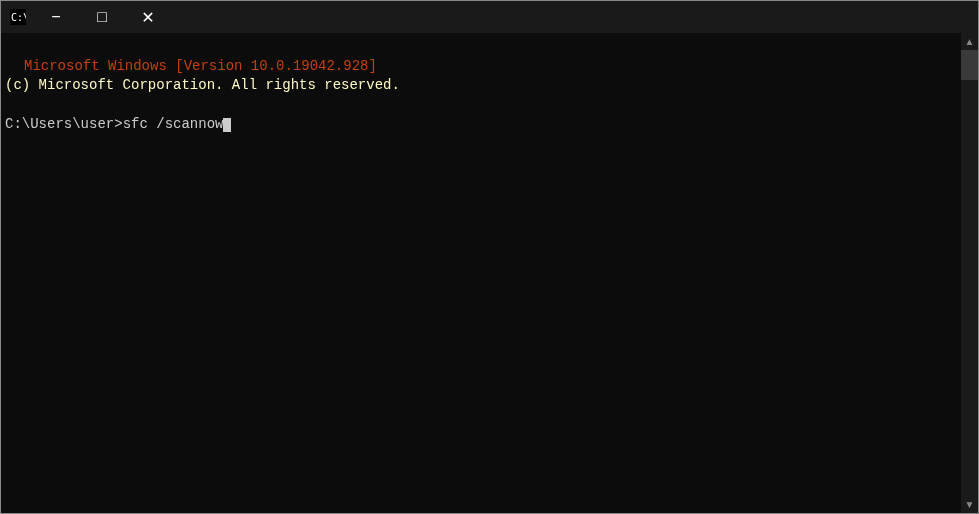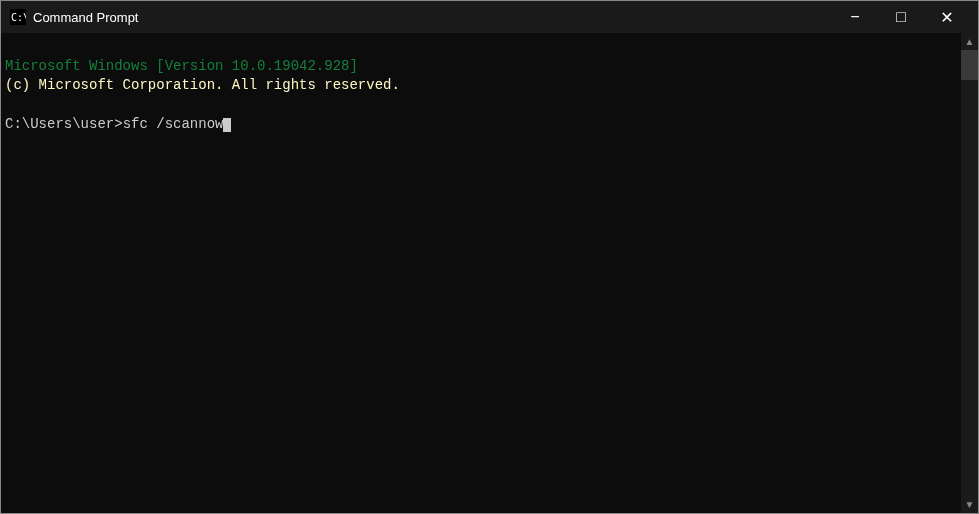--- a/index.html
+++ b/index.html
@@ -84,21 +84,22 @@
 
     .console-content {
       color: #cccccc;
       font-family: 'Consolas', 'Courier New', monospace;
       font-size: 14px;
       line-height: 1.4;
       white-space: pre;
     }
 
     .line-version {
-      color: #15803d;
+      color: #c2410c;
+      margin-left: 19px;
     }
 
     .line-copyright {
       color: #fef9c3;
     }
 
     .line-prompt {
       color: #cccccc;
       text-align: center;
     }
@@ -170,21 +171,20 @@
 <div class="window">
 
   <div class="title-bar">
     <div class="title-bar-icon">
 
       <svg viewBox="0 0 16 16" fill="none" xmlns="http://www.w3.org/2000/svg">
         <rect width="16" height="16" fill="#000000"></rect>
         <text x="1" y="12" font-family="Consolas, monospace" font-size="10" fill="#ffffff">C:\</text>
       </svg>
     </div>
-    <span class="title-bar-text">Command Prompt</span>
     <div class="title-bar-controls">
       <button class="title-bar-btn">−</button>
       <button class="title-bar-btn">□</button>
       <button class="title-bar-btn close-btn">✕</button>
     </div>
   </div>
 
   <div class="console-area">
     <div class="console-content">
 <span class="line-version">Microsoft Windows [Version 10.0.19042.928]</span>

